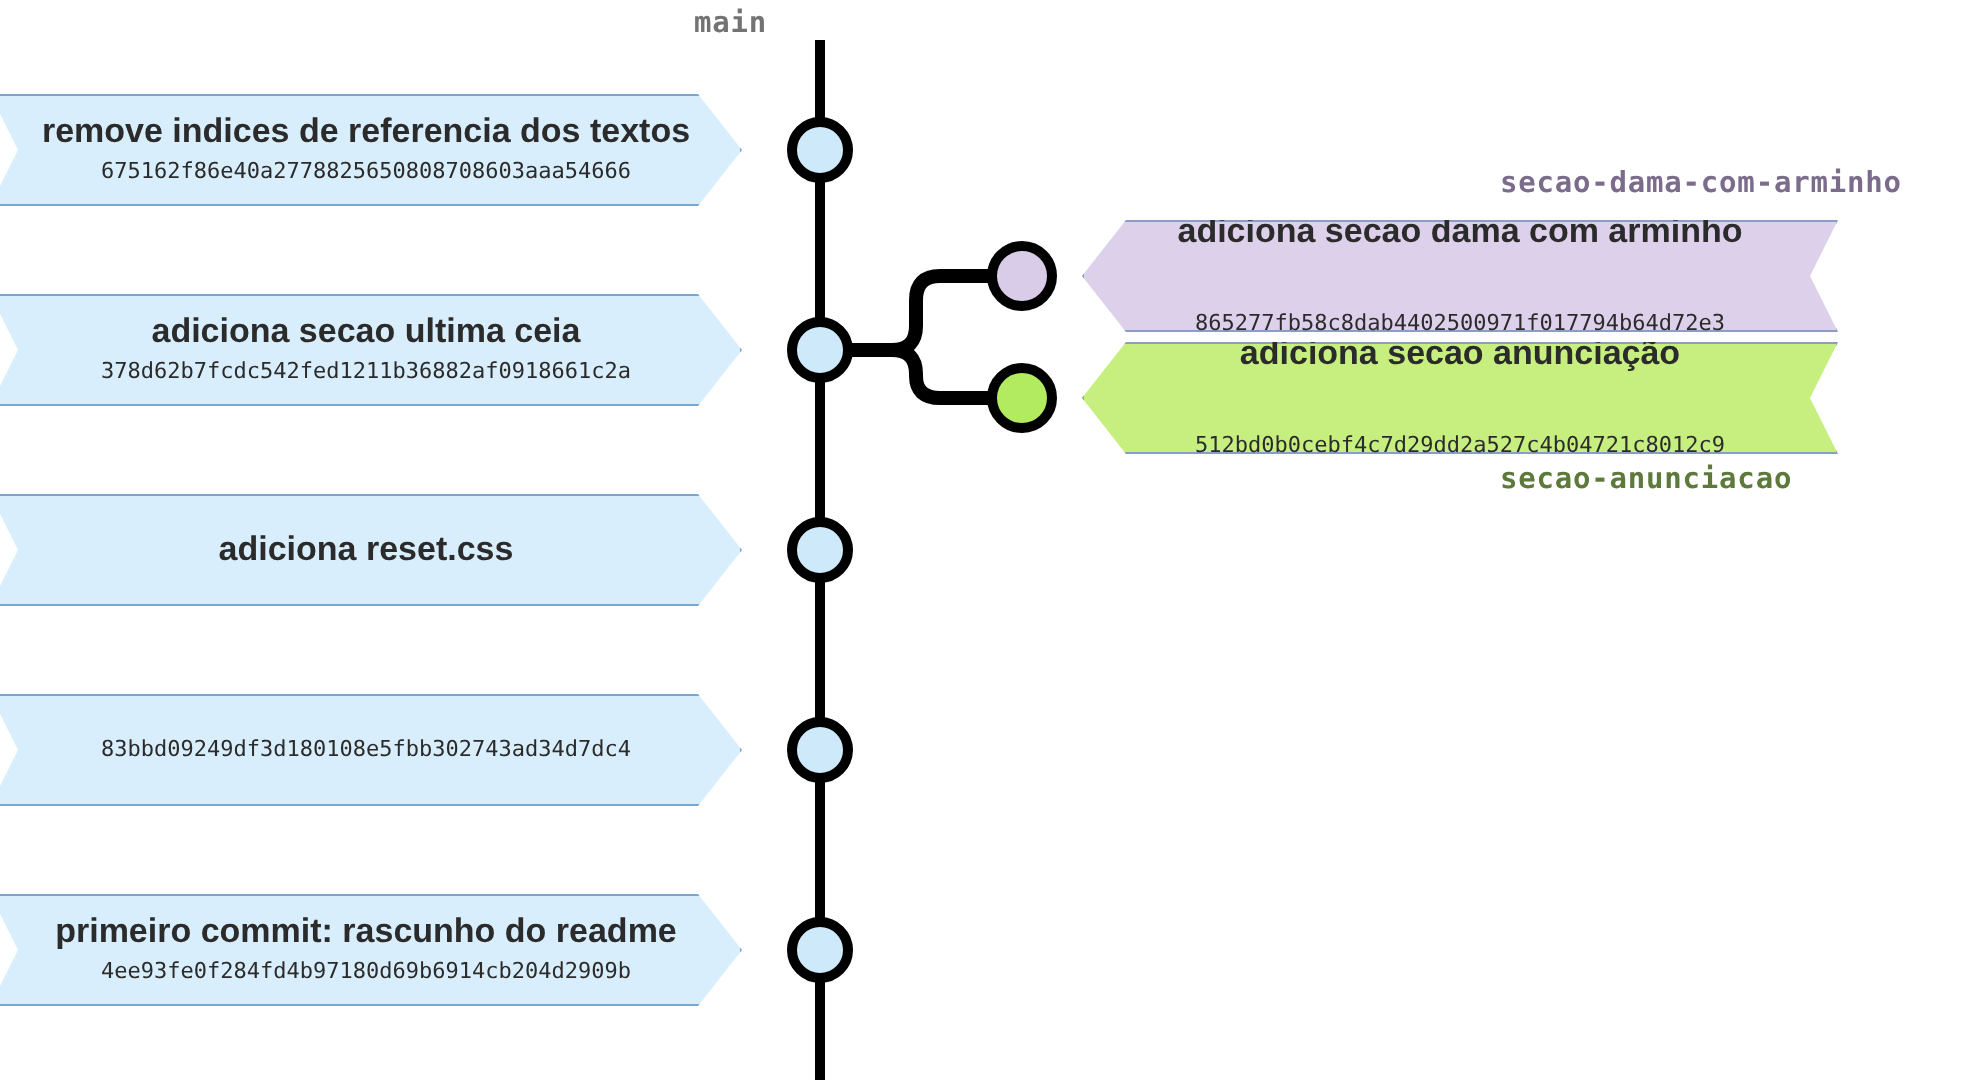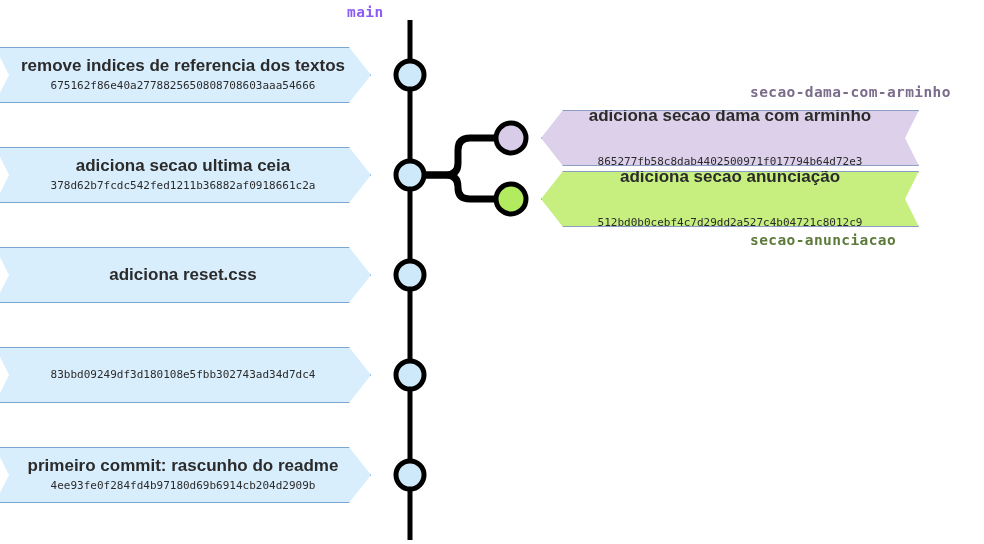--- a/index.html
+++ b/index.html
@@ -88,21 +88,21 @@
 
   
   .branch-name {
     position: absolute;
     font-family: "DejaVu Sans Mono", "Liberation Mono", monospace;
     font-size: 14.5px;
     font-weight: bold;
     letter-spacing: 0.4px;
     white-space: nowrap;
   }
-  .branch-name.main-name   { color: #8b5cf6; }
+  .branch-name.main-name   { color: #737373; }
   .branch-name.purple-name { color: #7c6c8c; }
   .branch-name.green-name  { color: #5d7a3a; }
 </style>
 </head>
 <body>
 
 <svg id="graph-canvas" viewBox="0 0 984 544">
 
   <line x1="410" y1="20" x2="410" y2="540" stroke="#000000" stroke-width="5"></line>
 

